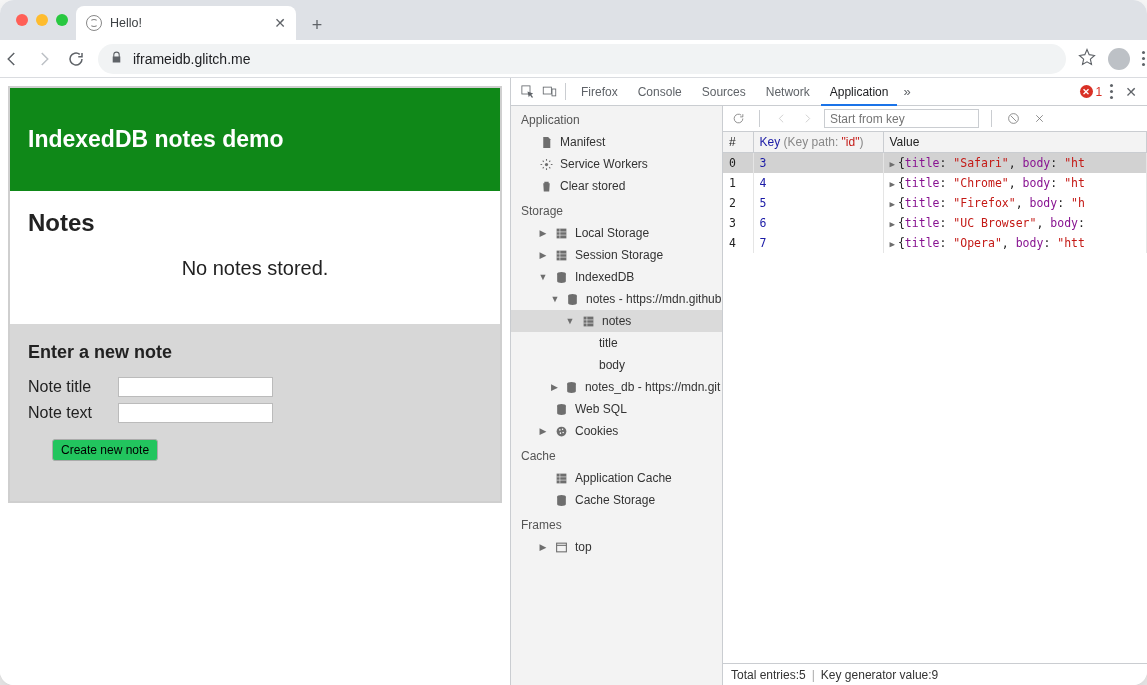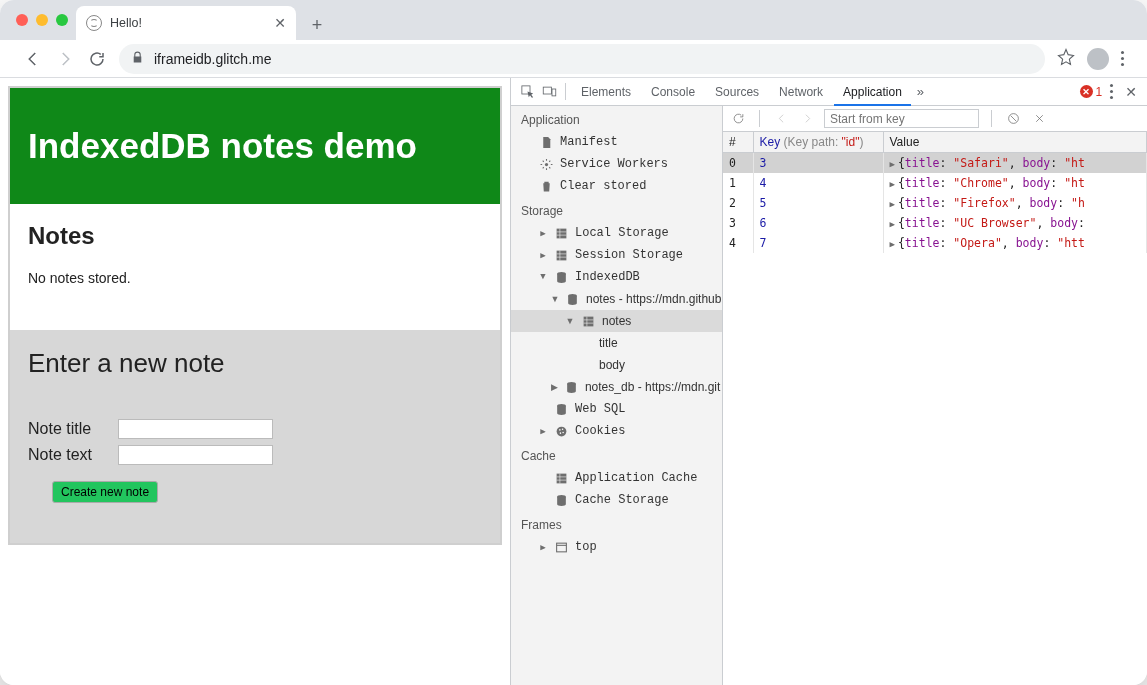--- a/index.html
+++ b/index.html
@@ -12,43 +12,43 @@
 .traffic { display: flex; gap: 8px; align-items: center; height: 100%; padding: 0 8px 0 4px; }
 .tl { width: 12px; height: 12px; border-radius: 50%; }
 .tl.red { background: #ff5f57; } .tl.yellow { background: #febc2e; } .tl.green { background: #28c840; }
 .tab { background: #fff; height: 34px; border-radius: 8px 8px 0 0; min-width: 220px; display: flex; align-items: center; padding: 0 10px; gap: 8px; font-size: 12.5px; color: #3c4043; }
 .tab .favicon { width: 16px; height: 16px; border: 1.5px solid #888; border-radius: 50%; position: relative; }
 .tab .favicon::before { content: ""; position: absolute; top: 3px; left: 3px; right: 3px; bottom: 3px; border: 1.5px solid #888; border-radius: 50%; border-left-color: transparent; border-right-color: transparent; }
 .tab .close { margin-left: auto; color: #5f6368; font-size: 14px; }
 .newtab { width: 30px; height: 30px; display: flex; align-items: center; justify-content: center; color: #5f6368; font-size: 18px; margin-left: 6px; }
 
 
-.toolbar { height: 38px; background: #fff; border-bottom: 1px solid #dadce0; display: flex; align-items: center; padding: 0 23px; gap: 12px; }
+.toolbar { height: 38px; background: #fff; border-bottom: 1px solid #dadce0; display: flex; align-items: center; padding: 0 2px; gap: 12px; }
 .navicon { color: #5f6368; width: 20px; height: 20px; display: flex; align-items: center; justify-content: center; }
 .navicon.disabled { color: #bdc1c6; }
 .navicon svg { width: 18px; height: 18px; }
 .omnibox { flex: 1; background: #f1f3f4; border-radius: 16px; height: 30px; display: flex; align-items: center; padding: 0 12px; gap: 10px; color: #202124; font-size: 14px; }
 .lock svg { width: 13px; height: 13px; fill: #5f6368; }
 .star svg { width: 18px; height: 18px; fill: none; stroke: #5f6368; stroke-width: 1.5; }
 .avatar { width: 22px; height: 22px; background: #bdc1c6; border-radius: 50%; }
 .kebab { color: #5f6368; font-size: 18px; line-height: 4px; display: flex; flex-direction: column; gap: 3px; align-items: center; }
 .kebab span { width: 3px; height: 3px; background: #5f6368; border-radius: 50%; }
 
 
 .content { flex: 1; display: flex; overflow: hidden; }
 
 
 .page { width: 510px; padding: 8px; background: #fff; overflow: auto; }
 .pageframe { border: 2px solid #cfcfcf; }
-.hero { background: #0f8818; color: #fff; padding: 38px 18px; font-size: 35px; font-weight: 700; font-family: Arial, sans-serif; }
+.hero { background: #0f8818; color: #fff; padding: 38px 18px; font-size: 23px; font-weight: 700; font-family: Arial, sans-serif; }
 .notes-section { background: #fff; padding: 18px; }
 .notes-section h2 { font-size: 24px; font-weight: 700; font-family: Arial, sans-serif; margin-bottom: 20px; }
-.notes-section .empty { text-align: left; font-size: 14px; padding-bottom: 20px; }
+.notes-section .empty { text-align: center; font-size: 20px; padding-bottom: 20px; }
 .form-section { background: #d7d7d7; padding: 18px 18px 40px 18px; margin-top: 6px; }
-.form-section h2 { font-size: 26px; font-weight: 400; font-family: Arial, sans-serif; margin-bottom: 40px; }
+.form-section h2 { font-size: 18px; font-weight: 700; font-family: Arial, sans-serif; margin-bottom: 14px; }
 .formrow { display: flex; align-items: center; gap: 10px; margin-bottom: 6px; font-size: 16px; }
 .formrow label { width: 80px; }
 .formrow input { width: 155px; height: 20px; border: 1px solid #bbb; background: #fff; font-size: 13px; padding: 1px 4px; }
 .form-section button { background: #22c55e; border: 1px solid #aaa; border-radius: 3px; padding: 3px 8px; font-size: 12px; margin-top: 10px; margin-left: 24px; }
 
 
 .devtools { flex: 1; border-left: 1px solid #cacdd1; display: flex; flex-direction: column; background: #fff; font-size: 12px; }
 
 .dt-tabs { height: 28px; border-bottom: 1px solid #cacdd1; display: flex; align-items: center; padding: 0 6px; gap: 2px; }
 .dt-ic { width: 20px; height: 20px; display: flex; align-items: center; justify-content: center; color: #5f6368; }
@@ -61,21 +61,21 @@
 .errbadge .circ { width: 13px; height: 13px; border-radius: 50%; background: #d93025; color: #fff; font-size: 9px; display: flex; align-items: center; justify-content: center; font-weight: bold;}
 .dt-close { color: #5f6368; font-size: 14px; padding: 0 4px; }
 
 .dt-body { flex: 1; display: flex; overflow: hidden; }
 
 
 .dt-side { width: 212px; border-right: 1px solid #cacdd1; background: #f3f3f3; overflow: auto; }
 .dt-cat { padding: 7px 10px 4px 10px; color: #555; background: #f3f3f3; }
 .dt-item { padding: 4px 4px 4px 28px; display: flex; align-items: center; gap: 7px; color: #333; cursor: pointer; white-space: nowrap; overflow: hidden; }
 .dt-item .tw { width: 8px; display: inline-flex; justify-content: center; font-size: 9px; color: #6e6e6e; }
-.dt-item.ind1 { padding-left: 28px; font-family: Liberation Mono, monospace; }
+.dt-item.ind1 { padding-left: 28px; }
 .dt-item.ind2 { padding-left: 40px; }
 .dt-item.ind3 { padding-left: 55px; }
 .dt-item.ind5 { padding-left: 88px; }
 .dt-item.sel { background: #dadada; }
 .sic { width: 14px; height: 14px; display: inline-flex; align-items: center; justify-content: center; color: #6e6e6e; }
 .sic svg { width: 13px; height: 13px; fill: #6e6e6e; }
 
 
 .dt-main { flex: 1; display: flex; flex-direction: column; }
 .dt-toolbar2 { height: 26px; border-bottom: 1px solid #cacdd1; display: flex; align-items: center; padding: 0 6px; gap: 8px; }
@@ -185,21 +185,21 @@
               <path d="M12 12l9 3-3 2 3 4-2 1-3-4-2 3z" fill="#5f6368" stroke="none"></path>
             </svg>
           </div>
         <div class="dt-ic">
             <svg viewBox="0 0 24 24">
               <rect x="2" y="5" width="13" height="11"></rect>
               <rect x="16" y="8" width="6" height="11"></rect>
             </svg>
           </div>
         <div class="dt-sep"></div>
-        <div class="dt-tab">Elements</div>
+        <div class="dt-tab">Firefox</div>
         <div class="dt-tab">Console</div>
         <div class="dt-tab">Sources</div>
         <div class="dt-tab">Network</div>
         <div class="dt-tab active">Application</div>
         <div class="dt-more">»</div>
         <div style="flex:1"></div>
         <div class="errbadge">
             <span class="circ">✕</span>
             <span>1</span>
           </div>
@@ -430,17 +430,24 @@
                     <td class="val"><span class="tw2">▶</span><span class="objb">{</span><span class="objk">title</span><span class="objs">"UC Browser"</span>, <span class="objk">body</span></td>
                   </tr>
                   <tr>
                     <td class="idx">4</td>
                     <td class="key">7</td>
                     <td class="val"><span class="tw2">▶</span><span class="objb">{</span><span class="objk">title</span><span class="objs">"Opera"</span>, <span class="objk">body</span><span class="objs">"htt</span></td>
                   </tr>
                 </tbody>
             </table>
           </div>
+          <div class="dt-status">
+            <span>Total entries: </span>
+              <span>5</span>
+            <span class="sep2">|</span>
+            <span>Key generator value: </span>
+              <span>9</span>
+          </div>
         </div>
       </div>
     </div>
   </div>
 </div>
 
 </body></html>

